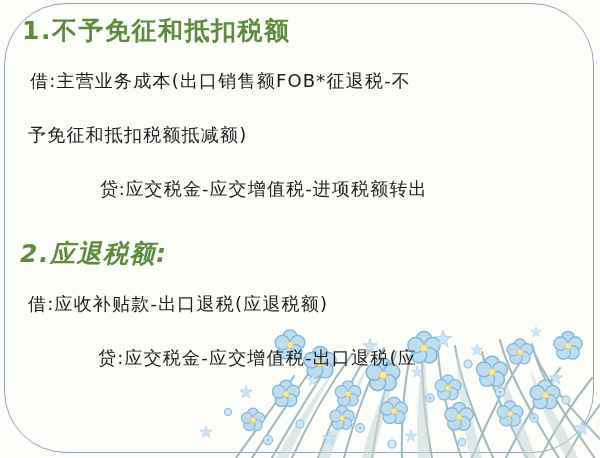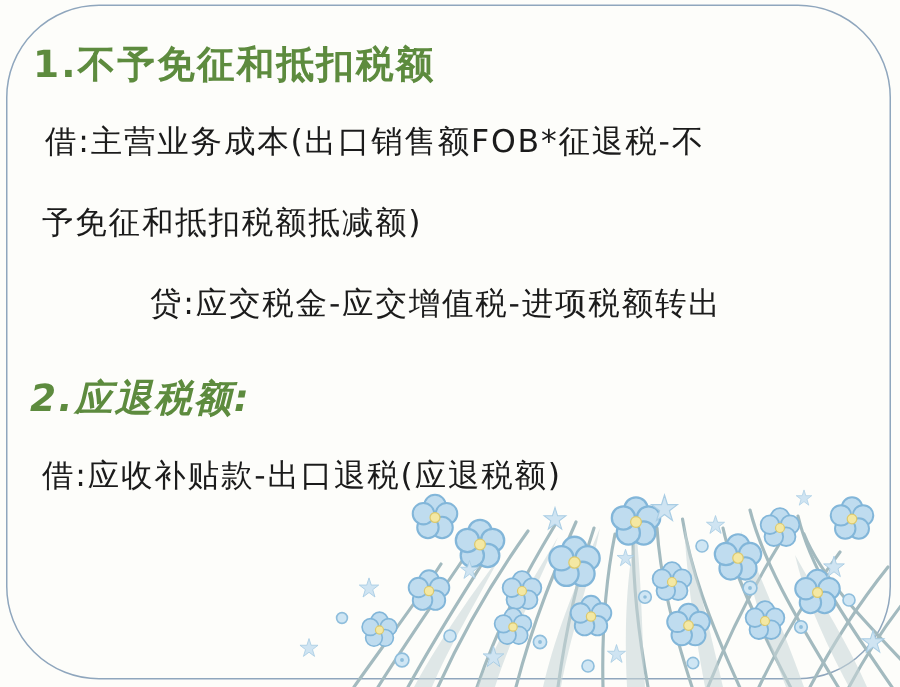--- a/index.html
+++ b/index.html
@@ -32,48 +32,48 @@
     position: absolute;
     left: 0;
     top: 0;
     width: 600px;
     height: 458px;
     pointer-events: none;
   }
   #text-layer {
     position: absolute;
     left: 0;
-    top: 12px;
+    top: 0;
     width: 600px;
     height: 432px;
   }
   .line {
     position: absolute;
     white-space: nowrap;
     font-family: "DejaVu Sans", sans-serif;
     letter-spacing: 0.5px;
     line-height: 1;
   }
   .heading {
     color: #5d8b3e;
     font-size: 25px;
     font-weight: 600;
     letter-spacing: 1.5px;
   }
   .body-line {
     color: #1b1b1b;
-    font-size: 21px;
+    font-size: 18px;
     font-weight: 500;
     letter-spacing: 1.2px;
   }
   
   .l-h1  { left: 22px;  top: 18px; }
   .l-b1  { left: 30px;  top: 72px; }
   .l-b2  { left: 28px;  top: 126px; text-align: center; }
-  .l-b3  { left: 100px; top: 180px; }
+  .l-b3  { left: 100px; top: 180px; font-family: Liberation Serif, serif; }
   .l-h2  { left: 20px;  top: 241px; font-style: italic; }
   .l-b4  { left: 28px;  top: 295px; }
   .l-b5  { left: 98px;  top: 349px; }
   .l-b6  { left: 28px;  top: 404px; }
 </style>
 </head>
 <body>
 
 <div id="canvas">
 
@@ -265,15 +265,16 @@
     </g>
   </svg>
 
   <div id="text-layer">
     <div class="line heading l-h1">1.不予免征和抵扣税额</div>
     <div class="line body-line l-b1">借:主营业务成本(出口销售额FOB*征退税-不</div>
     <div class="line body-line l-b2">予免征和抵扣税额抵减额)</div>
     <div class="line body-line l-b3">贷:应交税金-应交增值税-进项税额转出</div>
     <div class="line heading l-h2">2.应退税额:</div>
     <div class="line body-line l-b4">借:应收补贴款-出口退税(应退税额)</div>
+    <div class="line body-line l-b5">贷:应交税金-应交增值税-出口退税(应</div>
   </div>
 
 </div>
 
 </body></html>

